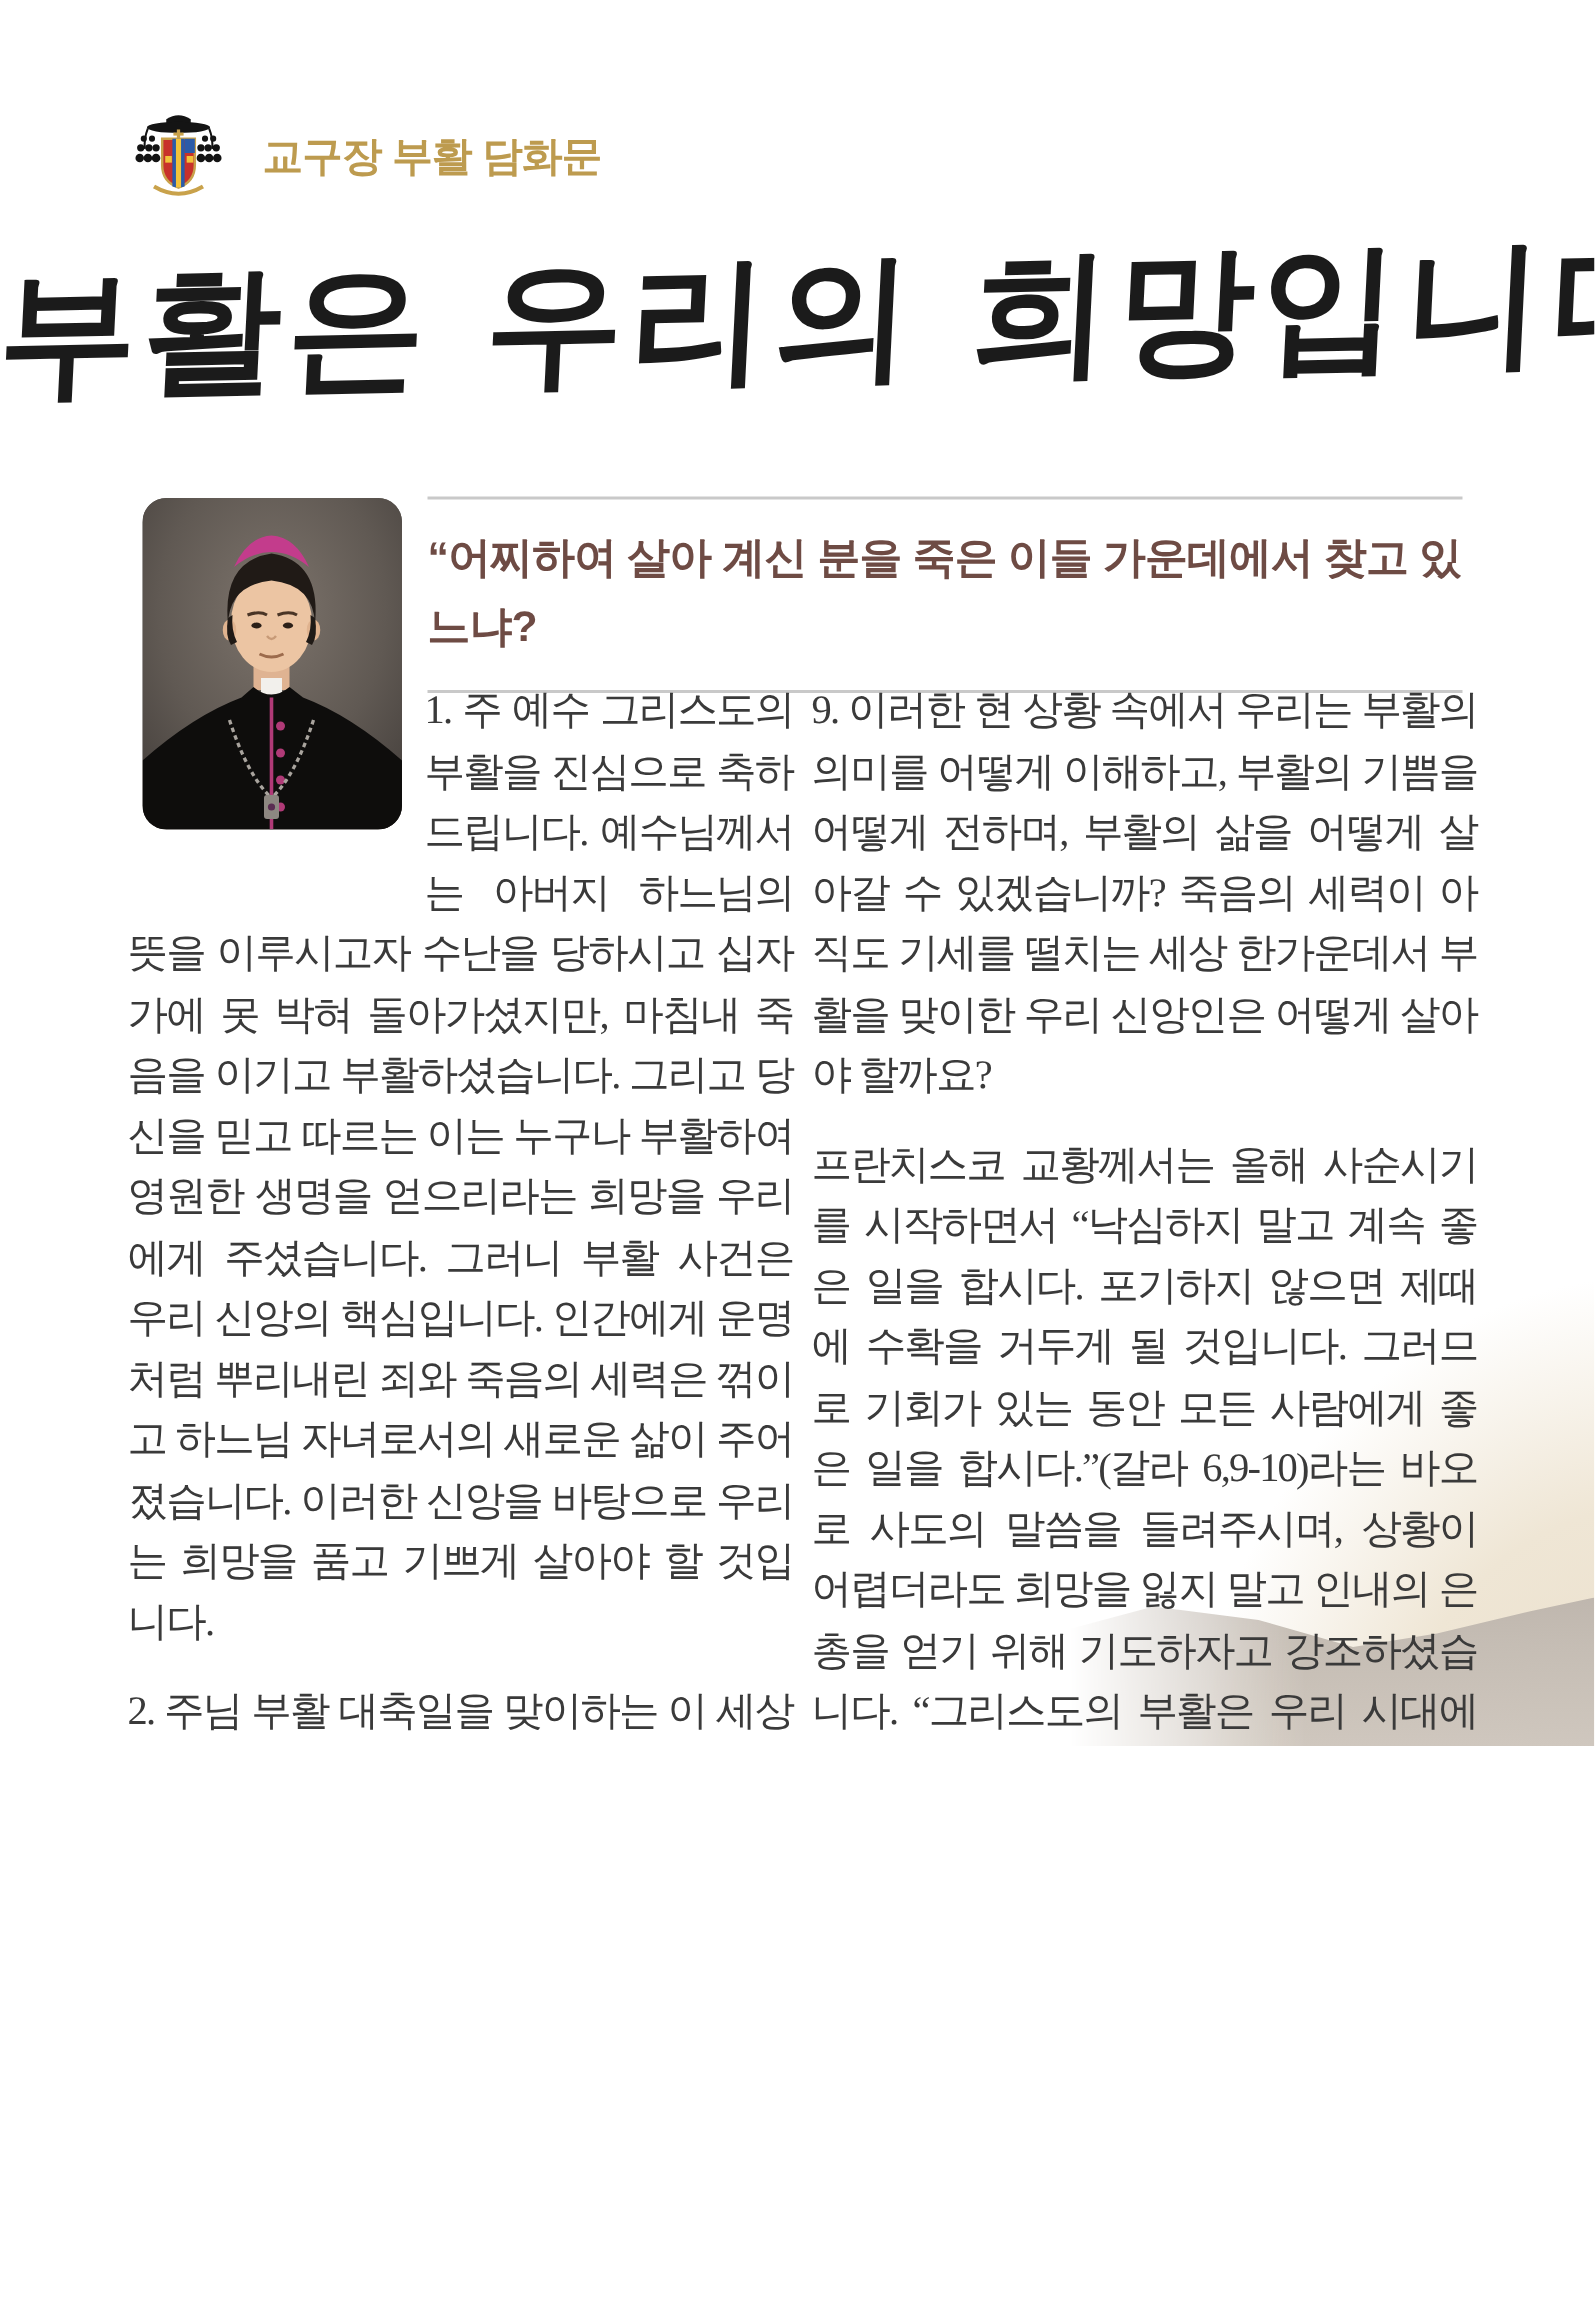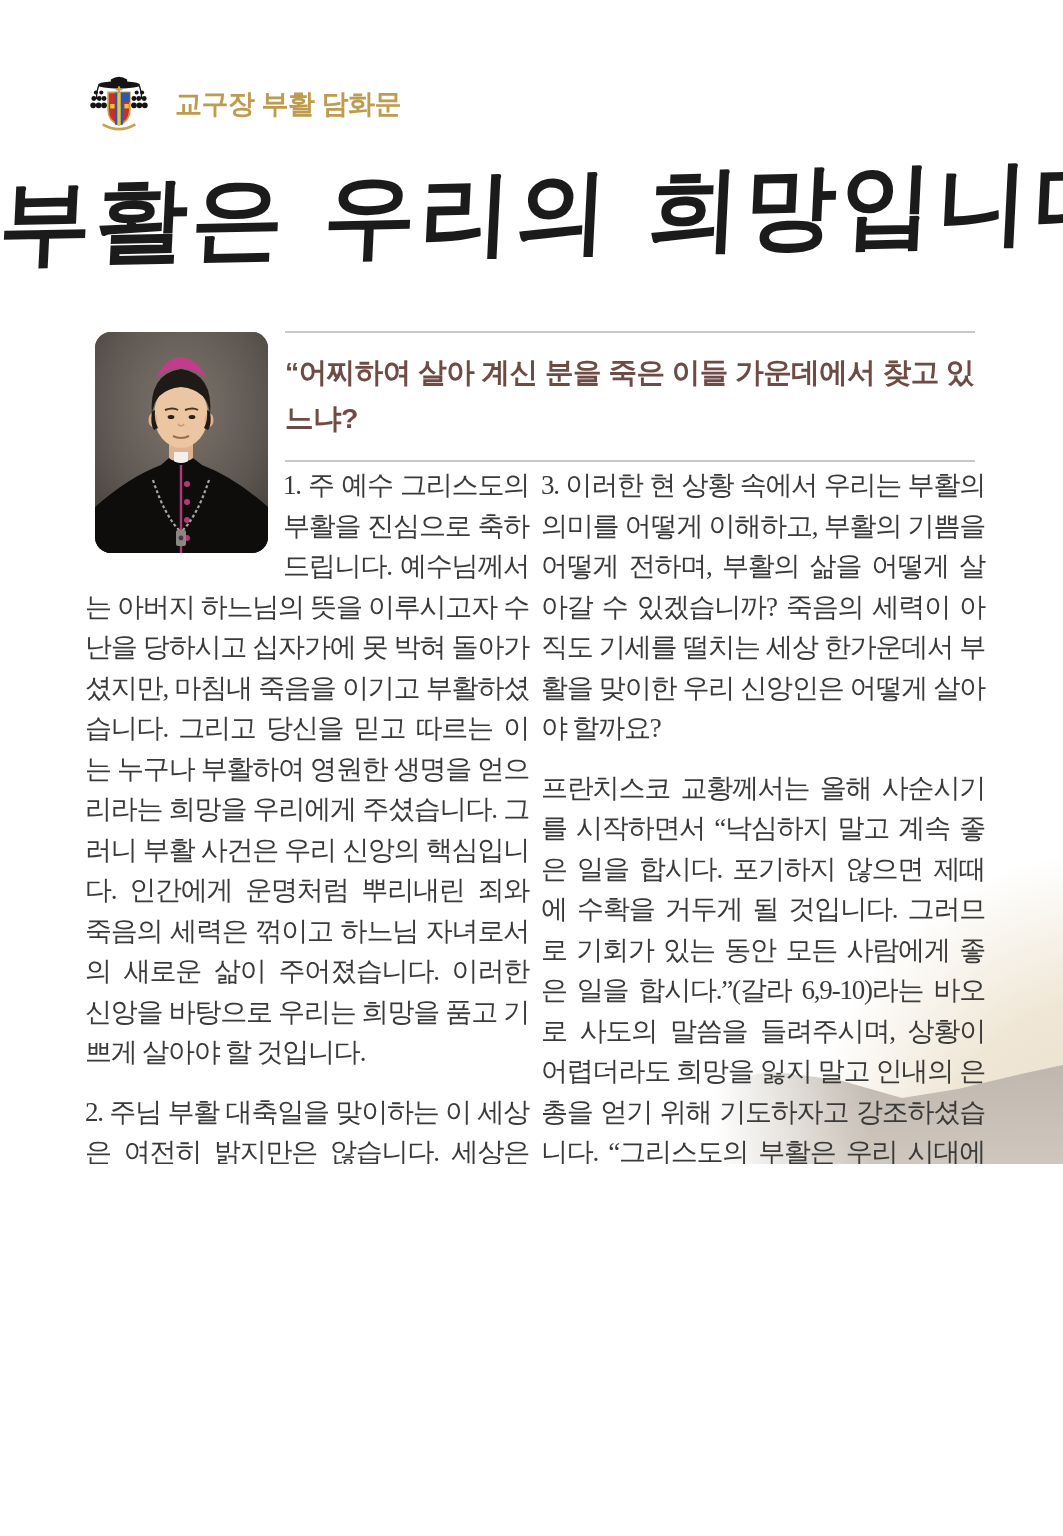--- a/index.html
+++ b/index.html
@@ -57,21 +57,21 @@
   }
   .quote-line{font-size:28.5px;line-height:1.6;letter-spacing:-0.5px;}
   .quote-cite{font-size:22.5px;margin-left:8px;letter-spacing:-0.5px;}
 
   
   .body{
     position:absolute;top:453px;left:85px;right:78px;
     display:flex;gap:12px;color:#3A3A3A;
   }
   .col{flex:1;font-size:27px;line-height:40.5px;text-align:justify;word-break:break-all;letter-spacing:-1.2px;}
-  .col p{margin:12px 0 19px 0;}
+  .col p{margin:0 0 19px 0;}
   .photo-spacer{float:left;width:198px;height:122px;}
 
   
   .footer{
     position:absolute;top:1443px;left:105px;color:#C7A13E;font-weight:normal;font-size:26px;
     letter-spacing:-0.5px;font-family:"Liberation Sans","DejaVu Sans",sans-serif;
   }
 </style>
 </head>
 <body>
@@ -177,20 +177,20 @@
     <div class="quote-line">“어찌하여 살아 계신 분을 죽은 이들 가운데에서 찾고 있느냐?</div>
   </div>
 
   <div class="body">
     <div class="col">
       <div class="photo-spacer"></div>
       <p>1. 주 예수 그리스도의 부활을 진심으로 축하드립니다. 예수님께서는 아버지 하느님의 뜻을 이루시고자 수난을 당하시고 십자가에 못 박혀 돌아가셨지만, 마침내 죽음을 이기고 부활하셨습니다. 그리고 당신을 믿고 따르는 이는 누구나 부활하여 영원한 생명을 얻으리라는 희망을 우리에게 주셨습니다. 그러니 부활 사건은 우리 신앙의 핵심입니다. 인간에게 운명처럼 뿌리내린 죄와 죽음의 세력은 꺾이고 하느님 자녀로서의 새로운 삶이 주어졌습니다. 이러한 신앙을 바탕으로 우리는 희망을 품고 기쁘게 살아야 할 것입니다.</p>
       <p>2. 주님 부활 대축일을 맞이하는 이 세상은 여전히 밝지만은 않습니다. 세상은 질병과 전쟁, 혐오와 차별을 조장하는 문화, 온갖 갈등으로 인한 분열, 환경 문제 등으로 몸살을 앓고 있습니다. 먼저, 3년째 지속되는 코로나19의 상황은 막바지라고는 하지만 여전히 그 기세가 맹렬합니다. 그로 인해 나빠진 경제 상황으로 자영업자들을 비롯해 많은 이들이 고통받고 있습니다. 또한 우크라이나를 침공한 러시아의 무자비한 전쟁으로 수많은 민간인들이 죽거나 피난길에 올랐습니다. 미얀마의 민주화 투쟁은 지금도 계속되고 있으며, 그 밖의 많은 분쟁 지역에서도 전쟁과 테러는 끊이지 않고 있습니다. 장애인, 외국인 노동자, 난민들 같은 사회적 약자에 대한 차별과 혐오는 많은 갈등과 분열을 야기합니다. 세계적인</p>
     </div>
     <div class="col">
-      <p>3. 이러한 현 상황 속에서 우리는 부활의 의미를 어떻게 이해하고, 부활의 기쁨을 어떻게 전하며, 부활의 삶을 어떻게 살아갈 수 있겠습니까? 죽음의 세력이 아직도 기세를 떨치는 세상 한가운데서 부활을 맞이한 우리 신앙인은 어떻게 살아야 할까요?</p>
+      <p>9. 이러한 현 상황 속에서 우리는 부활의 의미를 어떻게 이해하고, 부활의 기쁨을 어떻게 전하며, 부활의 삶을 어떻게 살아갈 수 있겠습니까? 죽음의 세력이 아직도 기세를 떨치는 세상 한가운데서 부활을 맞이한 우리 신앙인은 어떻게 살아야 할까요?</p>
       <p>프란치스코 교황께서는 올해 사순시기를 시작하면서 “낙심하지 말고 계속 좋은 일을 합시다. 포기하지 않으면 제때에 수확을 거두게 될 것입니다. 그러므로 기회가 있는 동안 모든 사람에게 좋은 일을 합시다.”(갈라 6,9-10)라는 바오로 사도의 말씀을 들려주시며, 상황이 어렵더라도 희망을 잃지 말고 인내의 은총을 얻기 위해 기도하자고 강조하셨습니다. “그리스도의 부활은 우리 시대에 구원의 씨앗을 심으면서 영원한 생명이라는 위대한 희망으로 지상의 희망에 생기를 줍니다. 산산이 부서진 꿈들에 대한 씁쓸한 낙담, 눈앞에 놓인 도전들에 대한 깊은 걱정, 턱없이 부족한 자원에 대한 좌절은 우리가 이기주의에 갇히고 타인의 고통에 대한 무관심에 숨어 버리려는 유혹을 받게 할 수 있습니다.”(프란치스코 교황, 「사순시기 담화문」)</p>
     </div>
   </div>
 
   <div class="footer">② 주님 부활 대축일</div>
 
 </div>
 
 </body></html>

